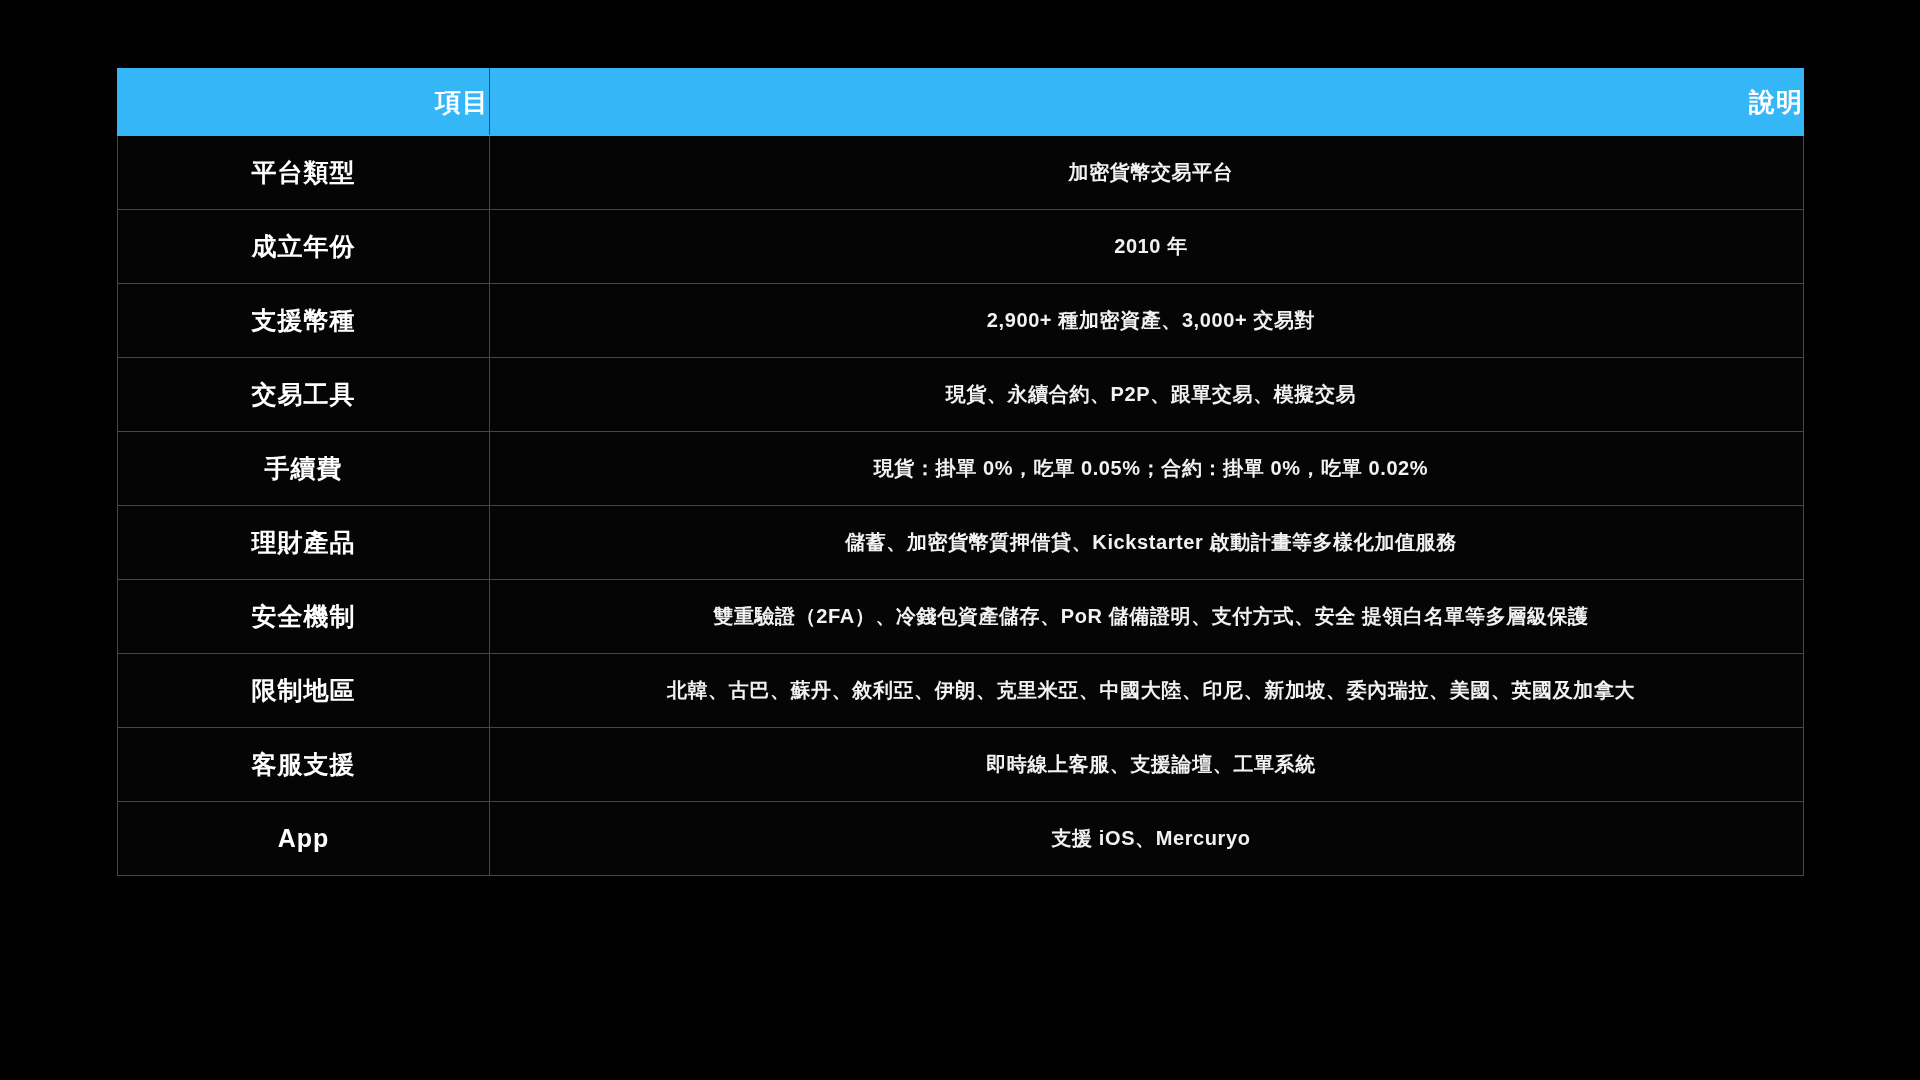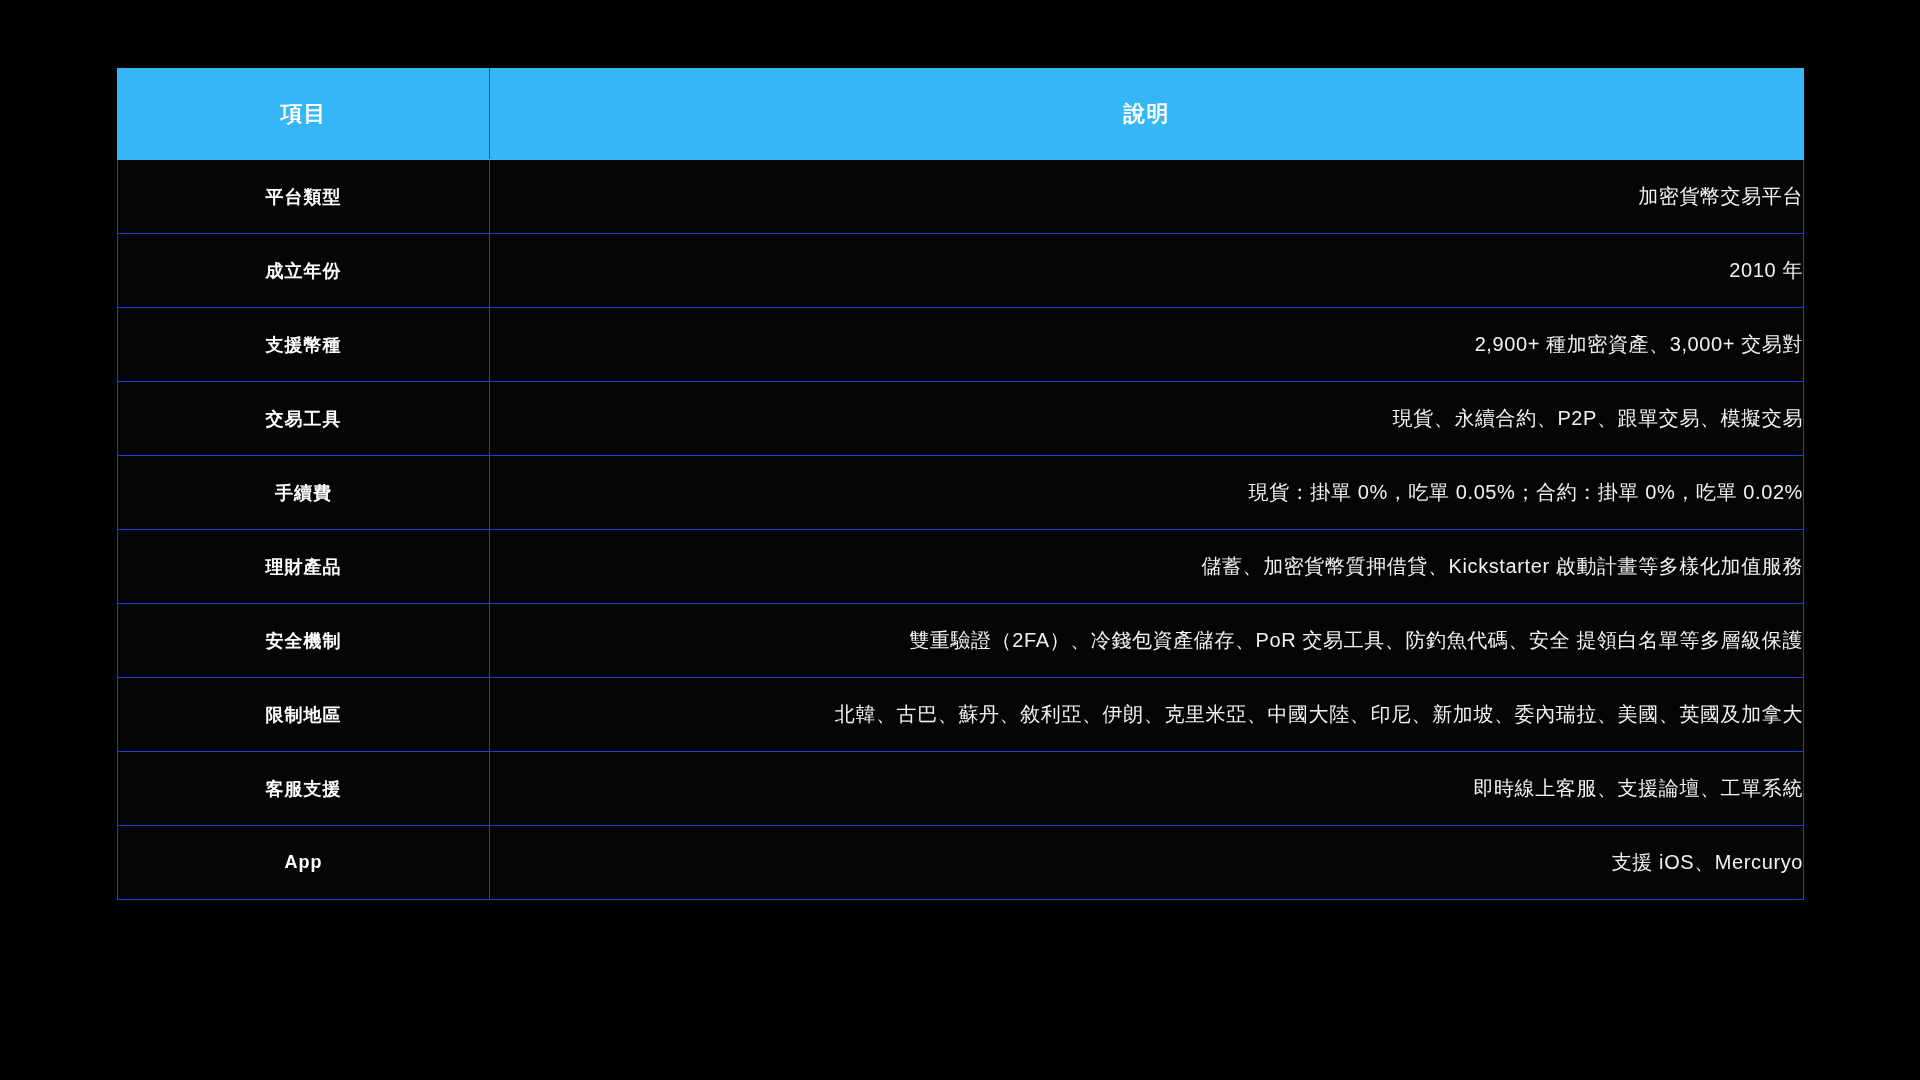--- a/index.html
+++ b/index.html
@@ -32,51 +32,51 @@
     width: 1686px;
     table-layout: fixed;
     border: 1px solid #1b3fd8;
   }
   table.spec col.c1 { width: 372px; }
   table.spec col.c2 { width: 1314px; }
 
   table.spec thead th {
     background: #35b6f6;
     color: #ffffff;
-    font-size: 22px;
+    font-size: 26px;
     font-weight: bold;
     height: 66px;
     line-height: 66px;
-    padding: 12px;
-    text-align: center;
+    padding: 0;
+    text-align: right;
     letter-spacing: 1px;
     border: 1px solid #35b6f6;
   }
   table.spec thead th.head-item {
     border-right: 1px solid #1b3fd8;
   }
 
   table.spec tbody td {
     border: 1px solid #1b3fd8;
     background: #050505;
     height: 73px;
     padding: 0;
     vertical-align: middle;
   }
   table.spec tbody td.label {
     text-align: center;
-    font-size: 18px;
+    font-size: 25px;
     font-weight: bold;
     color: #ffffff;
     letter-spacing: 1px;
   }
   table.spec tbody td.value {
-    text-align: right;
+    text-align: center;
     font-size: 20px;
-    font-weight: normal;
+    font-weight: bold;
     color: #f2f2f2;
     padding-left: 9px;
     letter-spacing: 0.6px;
     white-space: nowrap;
   }
 </style>
 </head>
 <body>
 
 <div class="page">
@@ -112,21 +112,21 @@
         <tr>
           <td class="label">手續費</td>
           <td class="value">現貨：掛單 0%，吃單 0.05%；合約：掛單 0%，吃單 0.02%</td>
         </tr>
         <tr>
           <td class="label">理財產品</td>
           <td class="value">儲蓄、加密貨幣質押借貸、Kickstarter 啟動計畫等多樣化加值服務</td>
         </tr>
         <tr>
           <td class="label">安全機制</td>
-          <td class="value">雙重驗證（2FA）、冷錢包資產儲存、PoR 交易工具、防釣魚代碼、安全 提領白名單等多層級保護</td>
+          <td class="value">雙重驗證（2FA）、冷錢包資產儲存、PoR 儲備證明、支付方式、安全 提領白名單等多層級保護</td>
         </tr>
         <tr>
           <td class="label">限制地區</td>
           <td class="value">北韓、古巴、蘇丹、敘利亞、伊朗、克里米亞、中國大陸、印尼、新加坡、委內瑞拉、美國、英國及加拿大</td>
         </tr>
         <tr>
           <td class="label">客服支援</td>
           <td class="value">即時線上客服、支援論壇、工單系統</td>
         </tr>
         <tr>

